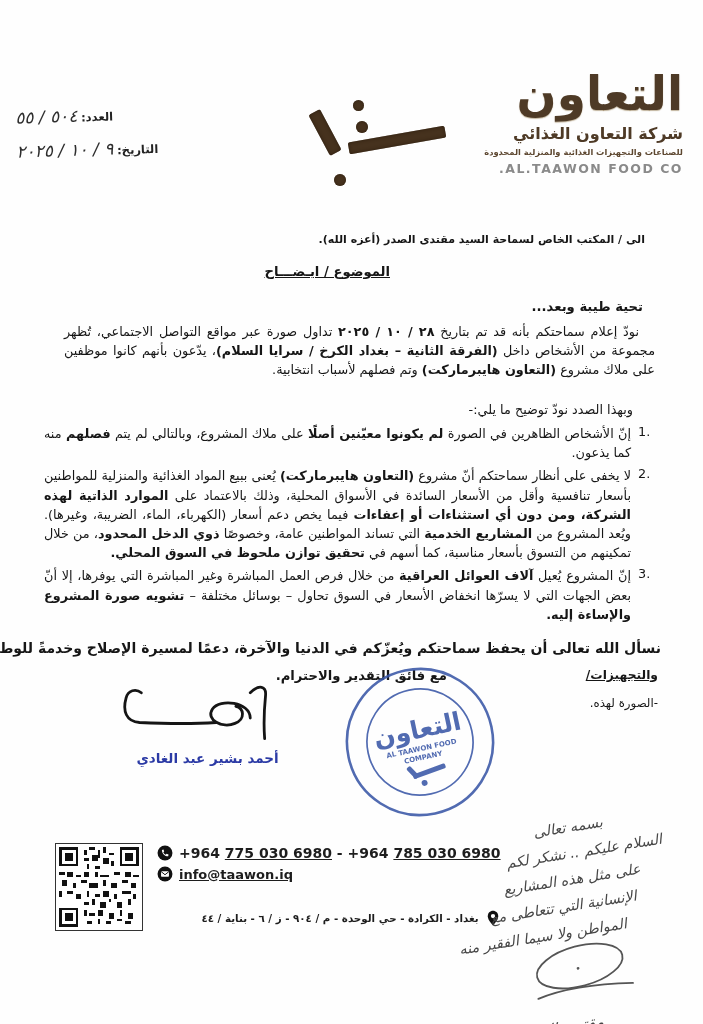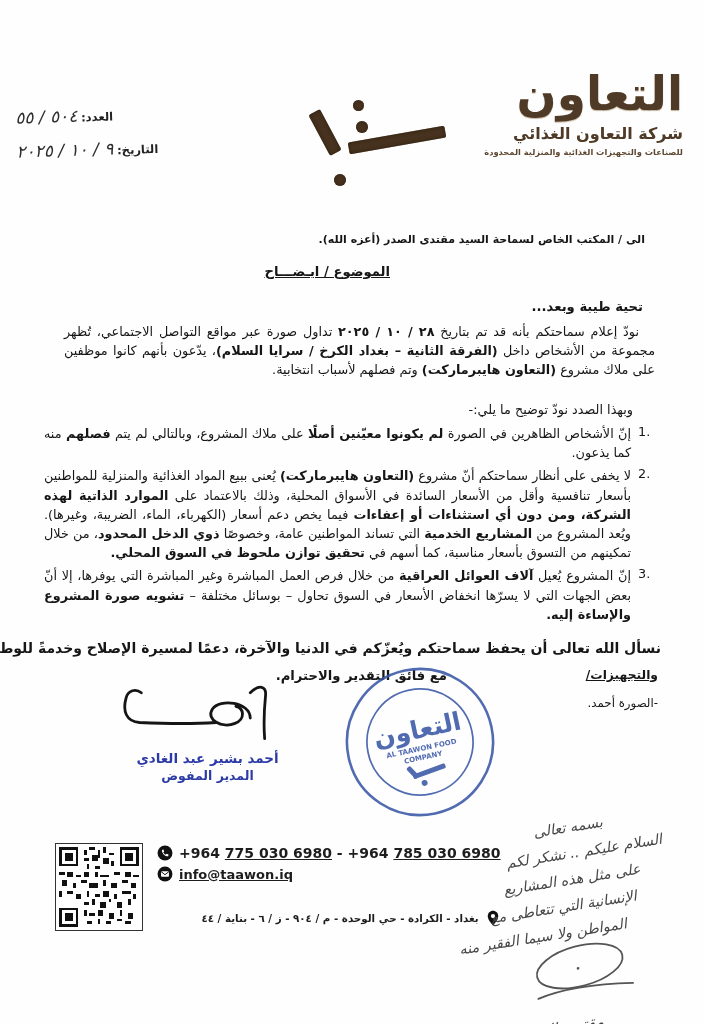--- a/index.html
+++ b/index.html
@@ -71,20 +71,21 @@
 </style>
 </head>
 <body>
 
 <div class="page">
 
   <div class="logo-block">
     <div class="logo-title">التعاون</div>
     <div class="logo-sub">شركة التعاون الغذائي</div>
     <div class="logo-tag">للصناعات والتجهيزات الغذائية والمنزلية المحدودة</div>
+    <div class="logo-latin">AL.TAAWON FOOD CO.</div>
   </div>
 
   <div class="cart-mark">
     <div class="bar-long"></div>
     <div class="bar-short"></div>
     <div class="dot d1"></div>
     <div class="dot d2"></div>
     <div class="dot d3"></div>
   </div>
 
@@ -135,21 +136,20 @@
 
   <div class="sig-block">
     <svg width="205" height="72" viewBox="0 0 205 80">
       <g fill="none" stroke="#151515" stroke-width="3.1" stroke-linecap="round">
         <path d="M150,12 C160,2 168,5 167,15 C165,35 165,50 166,63"></path>
         <path d="M150,40 C150,22 116,18 108,30 C100,42 119,52 133,46 C145,41 143,29 134,27"></path>
         <path d="M112,45 C80,47 50,46 27,45 C12,44 8,32 12,18 C14,9 23,7 29,12"></path>
       </g>
     </svg>
     <div class="sig-name">أحمد بشير عبد الغادي</div>
-    <div class="sig-title">المدير المفوض</div>
   </div>
 
   <div class="stamp">
     <svg width="184" height="180" viewBox="0 0 184 180">
       <g transform="rotate(-12 92 90)">
         <circle cx="92" cy="90" r="73" fill="none" stroke="#3a57a7" stroke-width="2.6"></circle>
         <circle cx="92" cy="90" r="53" fill="none" stroke="#3a57a7" stroke-width="1.7"></circle>
         <defs>
           <path id="ringp" d="M92,90 m-63,0 a63,63 0 1,1 126,0 a63,63 0 1,1 -126,0"></path>
         </defs>
@@ -163,21 +163,21 @@
           <rect x="78" y="118" width="34" height="5" rx="1.5" fill="#3a57a7" transform="rotate(-8 95 120)"></rect>
           <rect x="72" y="116" width="14" height="5" rx="1.5" fill="#3a57a7" transform="rotate(58 79 118)"></rect>
           <circle cx="88" cy="131" r="3" fill="#3a57a7"></circle>
         </g>
       </g>
     </svg>
   </div>
 
   <div class="attach">
     <div class="attach-label">والتجهيزات/</div>
-    <div class="attach-item">-الصورة أحمد.</div>
+    <div class="attach-item">-الصورة لهذه.</div>
   </div>
 
   <div class="footer">
     <svg class="qr" width="80" height="80" viewBox="0 0 29 29" shape-rendering="crispEdges">
       <rect width="29" height="29" fill="#fff"></rect>
       <g fill="#111">
         <rect x="0" y="0" width="7" height="7"></rect>
           <rect x="22" y="0" width="7" height="7"></rect>
           <rect x="0" y="22" width="7" height="7"></rect>
       </g>

